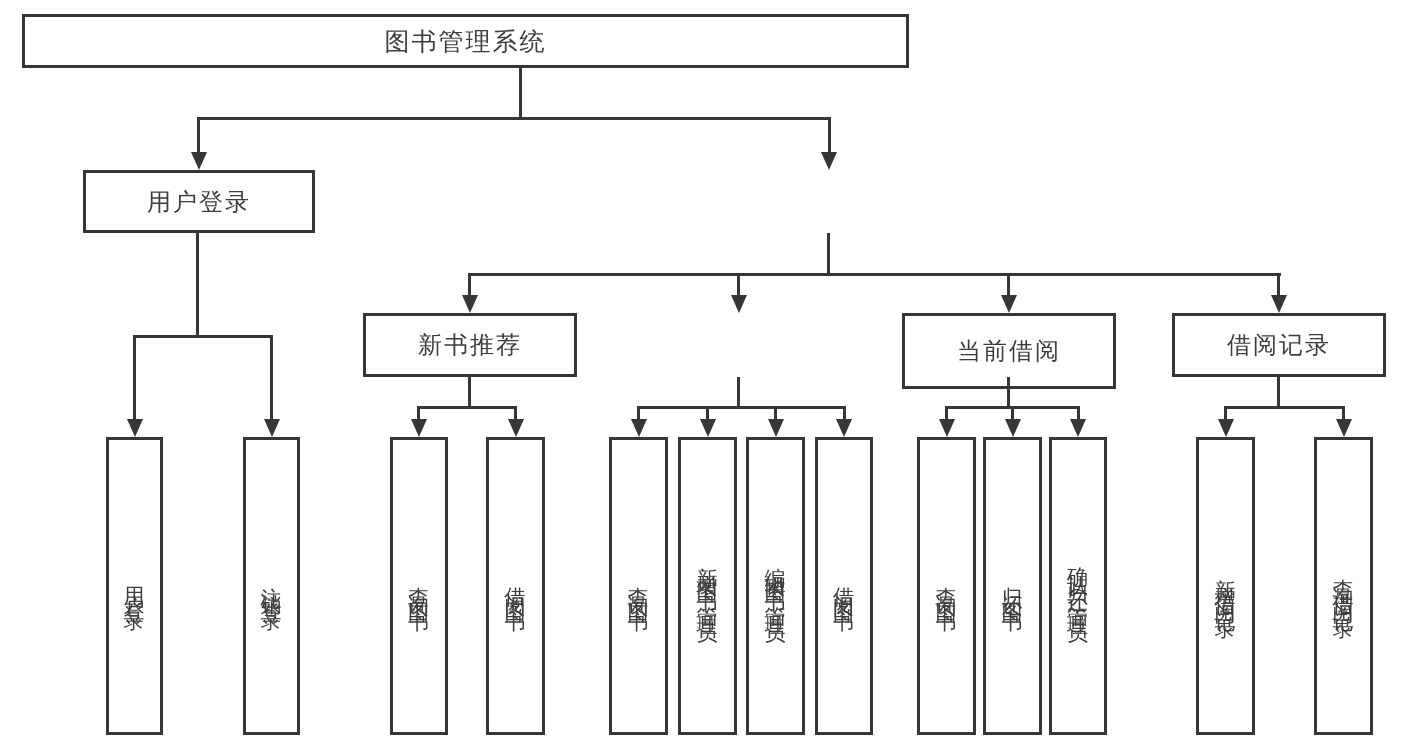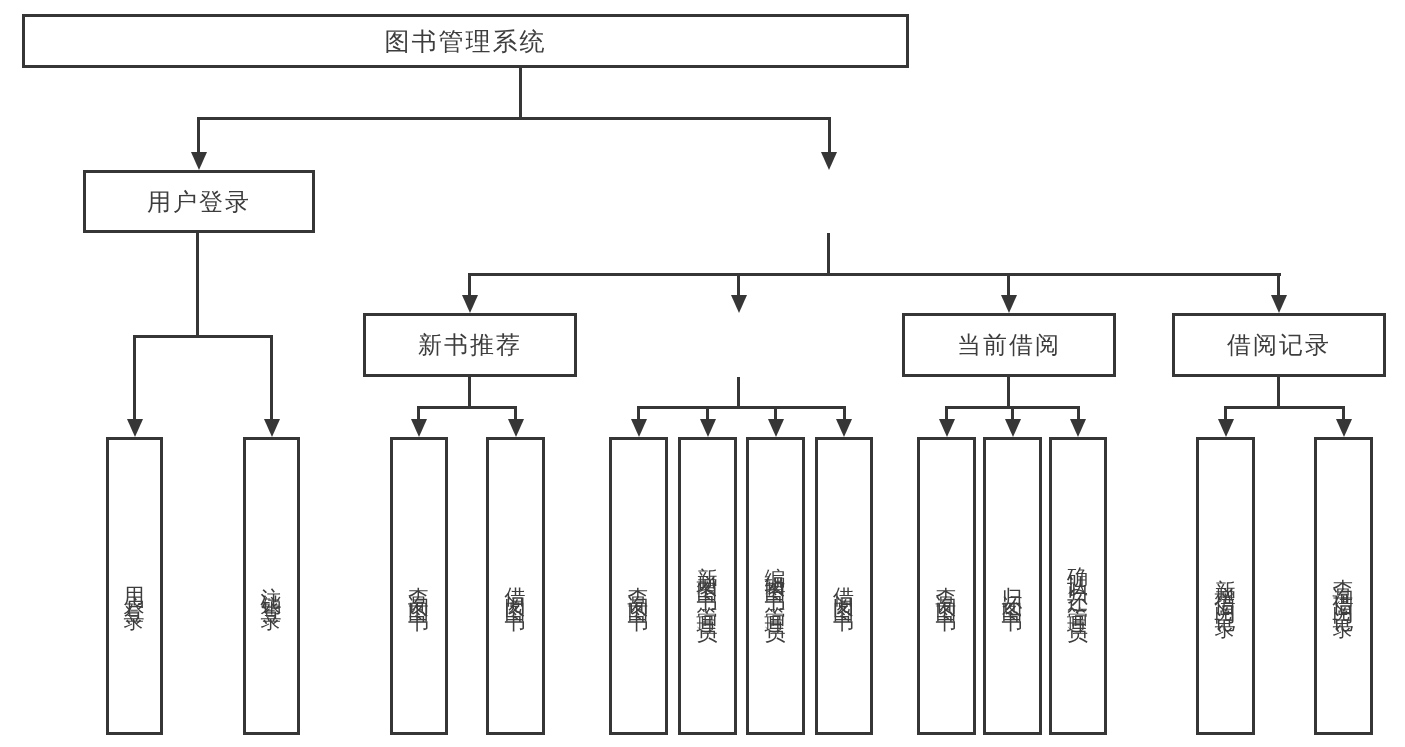--- a/index.html
+++ b/index.html
@@ -31,21 +31,21 @@
 </head>
 <body>
 
 <div class="canvas">
 
   <div class="box h root" style="left:22px;top:14px;width:887px;height:54px;">图书管理系统</div>
 
   <div class="box h" style="left:83px;top:170px;width:232px;height:63px;">用户登录</div>
 
   <div class="box h" style="left:363px;top:313px;width:214px;height:64px;">新书推荐</div>
-  <div class="box h" style="left:902px;top:313px;width:214px;height:64px;">当前借阅</div>
+  <div class="box h" style="left:902px;top:313px;width:214px;height:76px;">当前借阅</div>
   <div class="box h" style="left:1172px;top:313px;width:214px;height:64px;">借阅记录</div>
 
   <div class="box v" style="left:106px;top:437px;width:57px;height:298px;">用户登录</div>
   <div class="box v" style="left:243px;top:437px;width:57px;height:298px;">注销登录</div>
 
   <div class="box v" style="left:390px;top:437px;width:58px;height:298px;">查询图书</div>
   <div class="box v" style="left:486px;top:437px;width:59px;height:298px;">借阅图书</div>
 
   <div class="box v" style="left:609px;top:437px;width:59px;height:298px;">查询图书</div>
   <div class="box v" style="left:678px;top:437px;width:59px;height:298px;">新增图书（管理员）</div>

